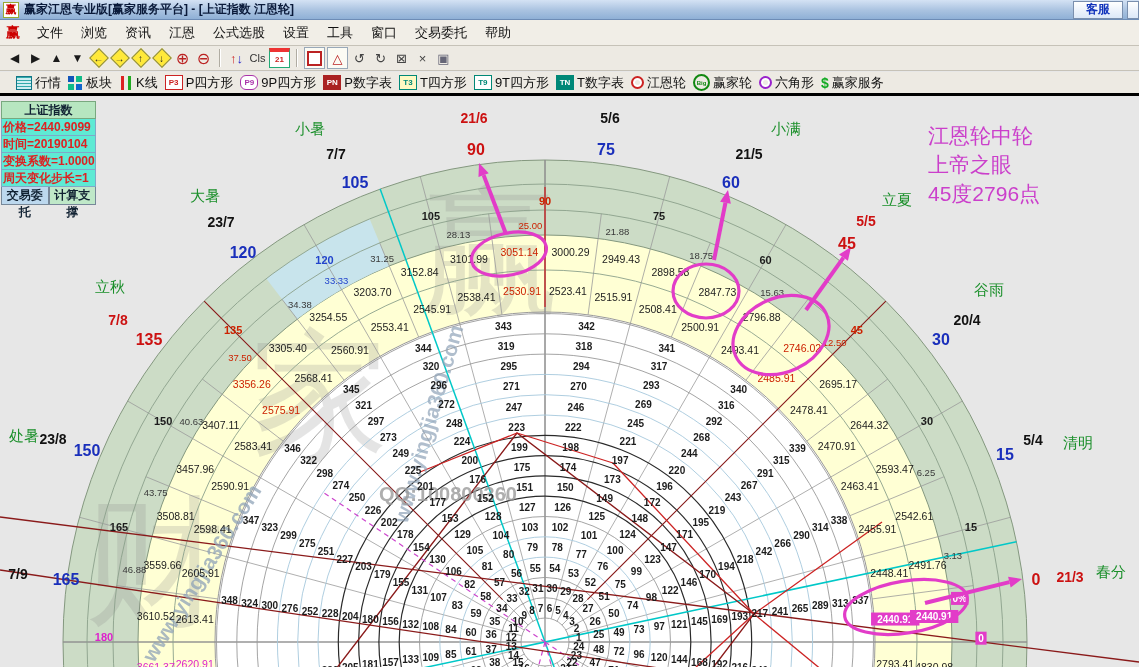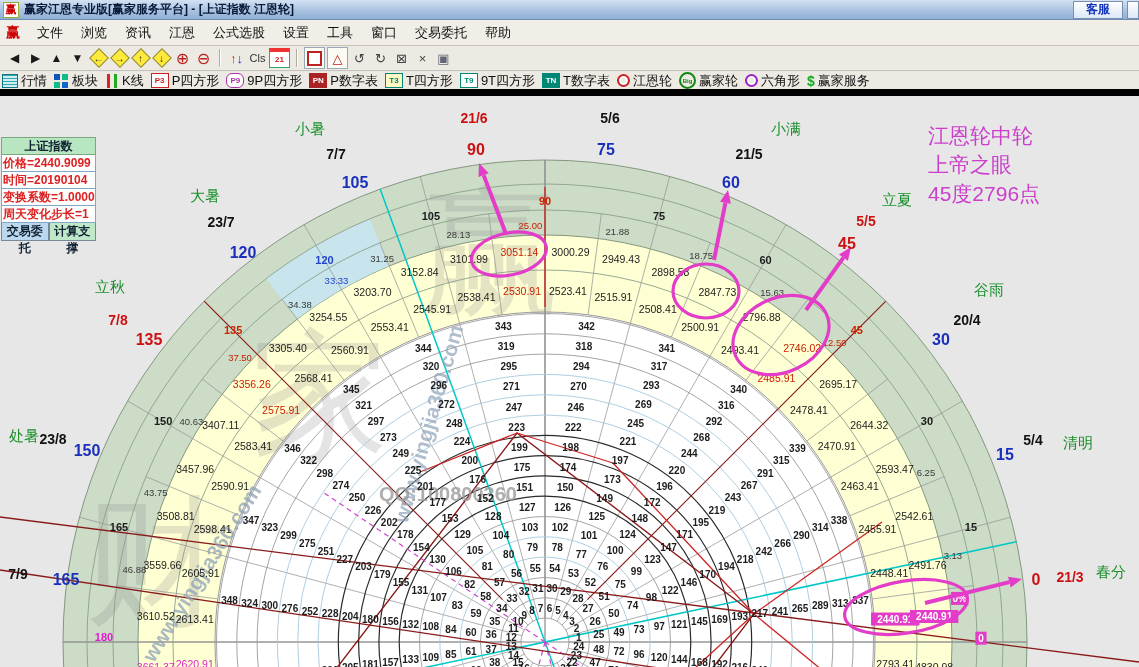--- a/index.html
+++ b/index.html
@@ -32,42 +32,42 @@
   .kind-diamond .g{position:relative;z-index:1;font-size:10px;font-weight:bold;color:#222;}
   .kind-zoom{color:#b22;font-size:16px;}
   .kind-updown .u{color:#c22;font-weight:bold;} .kind-updown .dn{color:#22c;font-weight:bold;}
   .kind-text{font-size:11px;color:#333;}
   .kind-cal{width:15px;height:15px;background:#fff;border:1px solid #2a7;border-top:4px solid #e33;
      font-size:8px;color:#c22;font-weight:bold;line-height:10px;text-align:center;}
   .kind-square .sq{width:11px;height:11px;border:2px solid #b22;background:#fff;}
   .active{background:#fbfbf4;border:1px solid #98a8b8;}
   
   .toolbar2{position:absolute;left:0;top:72px;width:1139px;height:24px;background:#edeae3;
-     border-bottom:7px solid #000000;display:flex;align-items:center;font-size:13px;color:#111;padding-left:2px;box-sizing:border-box;}
+     border-bottom:3px solid #000000;display:flex;align-items:center;font-size:13px;color:#111;padding-left:16px;box-sizing:border-box;}
   .view-item{display:flex;align-items:center;margin-right:7px;cursor:default;}
   .view-item .vlabel{margin-left:3px;}
   .vi{display:inline-flex;align-items:center;justify-content:center;}
   .vi-grid{width:14px;height:12px;border:1px solid #178;background:
       repeating-linear-gradient(0deg,#cfeef2 0 2px,#3aa 2px 3px);}
   .vi-blocks{width:6px;height:6px;background:#15b;box-shadow:8px 0 0 #1b8,0 8px 0 #1b8,8px 8px 0 #16c;
       margin:0 9px 8px 0;}
   .vi-candle{width:14px;height:14px;background:
       linear-gradient(90deg,transparent 0 2px,#d22 2px 5px,transparent 5px 9px,#2a2 9px 12px,transparent 12px);}
   .vi-box{width:16px;height:13px;border:1px solid;font-size:8px;font-weight:bold;line-height:12px;text-align:center;}
   .vi-rings{width:9px;height:9px;border:2px solid;border-radius:50%;box-shadow:inset 0 0 0 2px #fff;}
   .vi-bigring{width:13px;height:13px;border:2px solid #181;border-radius:50%;color:#181;font-size:6px;font-weight:bold;}
   .vi-dollar{font-size:14px;font-weight:bold;color:#1a2;}
   
   .chart{position:absolute;left:0;top:97px;width:1139px;height:570px;background:#e7e7e7;}
   svg text{font-family:"Liberation Sans","DejaVu Sans",sans-serif;}
   
   .panel{position:absolute;left:1px;top:101px;width:95px;font-size:12px;z-index:5;}
   .panel .hdr{background:#b7e6c0;border:1px solid #79a87f;color:#123;font-weight:bold;
-      text-align:center;height:16px;line-height:16px;margin-top:36px;}
-  .panel .row{background:#ffffff;border:1px solid #7fa8c8;border-top:none;color:#d22;
+      text-align:center;height:16px;line-height:16px;}
+  .panel .row{background:#5eead4;border:1px solid #7fa8c8;border-top:none;color:#d22;
       font-weight:bold;height:16px;line-height:16px;padding-left:1px;white-space:nowrap;overflow:hidden;}
   .panel .btns{display:flex;}
   .panel .pbtn{flex:1;height:17px;line-height:17px;text-align:center;color:#123;border:1px solid #789;
       border-top:none;font-weight:bold;cursor:default;}
   .panel .pbtn.b1{background:#bcd8ee;}
   .panel .pbtn.b2{background:#bfe8c8;}
   
   .annot{position:absolute;left:928px;top:121px;font-size:21px;font-weight:500;line-height:29px;z-index:4;}
 </style>
 </head>

